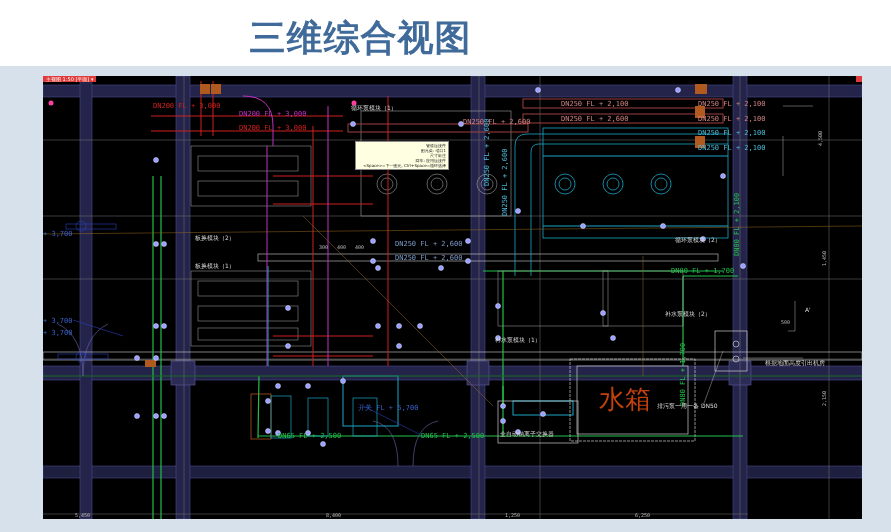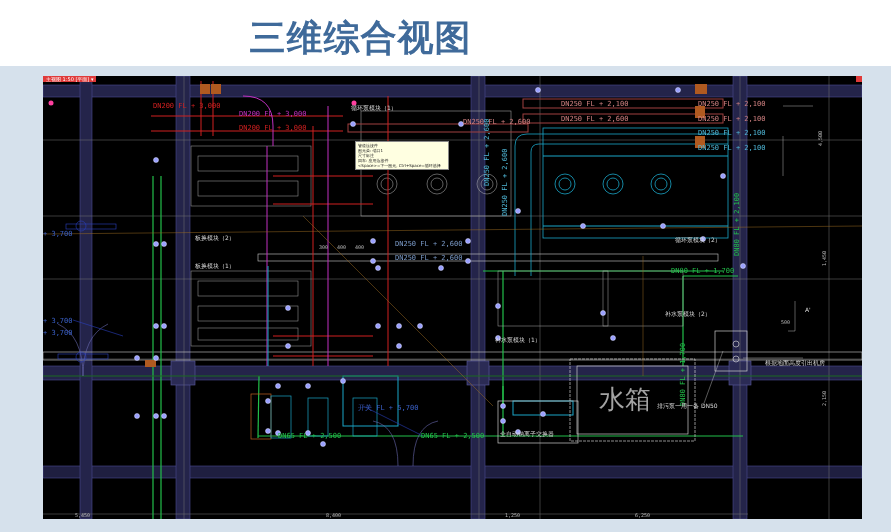--- a/index.html
+++ b/index.html
@@ -1,28 +1,28 @@
 <!DOCTYPE html>
 <html><head>
 <meta charset="utf-8">
 <style>
   html,body{margin:0;padding:0;}
   body{width:891px;height:532px;background:#fff;position:relative;overflow:hidden;font-family:"DejaVu Sans",sans-serif;}
   .header{position:absolute;left:0;top:0;width:721px;height:66px;background:#fff;}
   .title{position:absolute;left:0;right:0;top:14px;text-align:center;font-size:36px;font-weight:bold;color:#3f6a9a;letter-spacing:1px;font-family:"DejaVu Sans",sans-serif;}
   .panel{position:absolute;left:0;top:66px;width:891px;height:466px;background:#d6e1ec;}
-  .cad{position:absolute;left:43px;top:76px;width:819px;height:443px;background:#000;overflow:hidden;}
+  .cad{position:absolute;left:43px;top:76px;width:819px;height:443px;background:#000;overflow:hidden;text-align:right;}
   .cad svg{position:absolute;left:0;top:0;}
   .tabbar{position:absolute;left:0;top:0;height:6px;background:#e03a3a;color:#fff;font-size:5px;line-height:6px;padding:0 3px;white-space:nowrap;}
   .closebox{position:absolute;right:0;top:0;width:6px;height:6px;background:#e03a3a;}
   .tip{position:absolute;left:312px;top:65px;width:94px;height:29px;background:#ffffe1;border:1px solid #888;font-size:4px;line-height:5px;color:#222;padding:1px 2px;box-sizing:border-box;}
   .tip div{white-space:nowrap;overflow:hidden;}
   .lbl{position:absolute;font-family:"DejaVu Sans Mono",monospace;font-size:7px;white-space:nowrap;}
   .lbl-small{position:absolute;font-size:6px;color:#ddd;white-space:nowrap;}
-  .tank{position:absolute;left:556px;top:306px;font-size:26px;color:#a3a3a3;font-family:"DejaVu Serif",serif;}
+  .tank{position:absolute;left:556px;top:306px;font-size:26px;color:#c2410c;font-family:"DejaVu Serif",serif;}
   .dim{position:absolute;font-size:5px;color:#bbb;font-family:"DejaVu Sans Mono",monospace;}
 </style>
 </head>
 <body>
 
 <div class="header">
   <div class="title">三维综合视图</div>
 </div>
 
 <div class="panel"></div>

